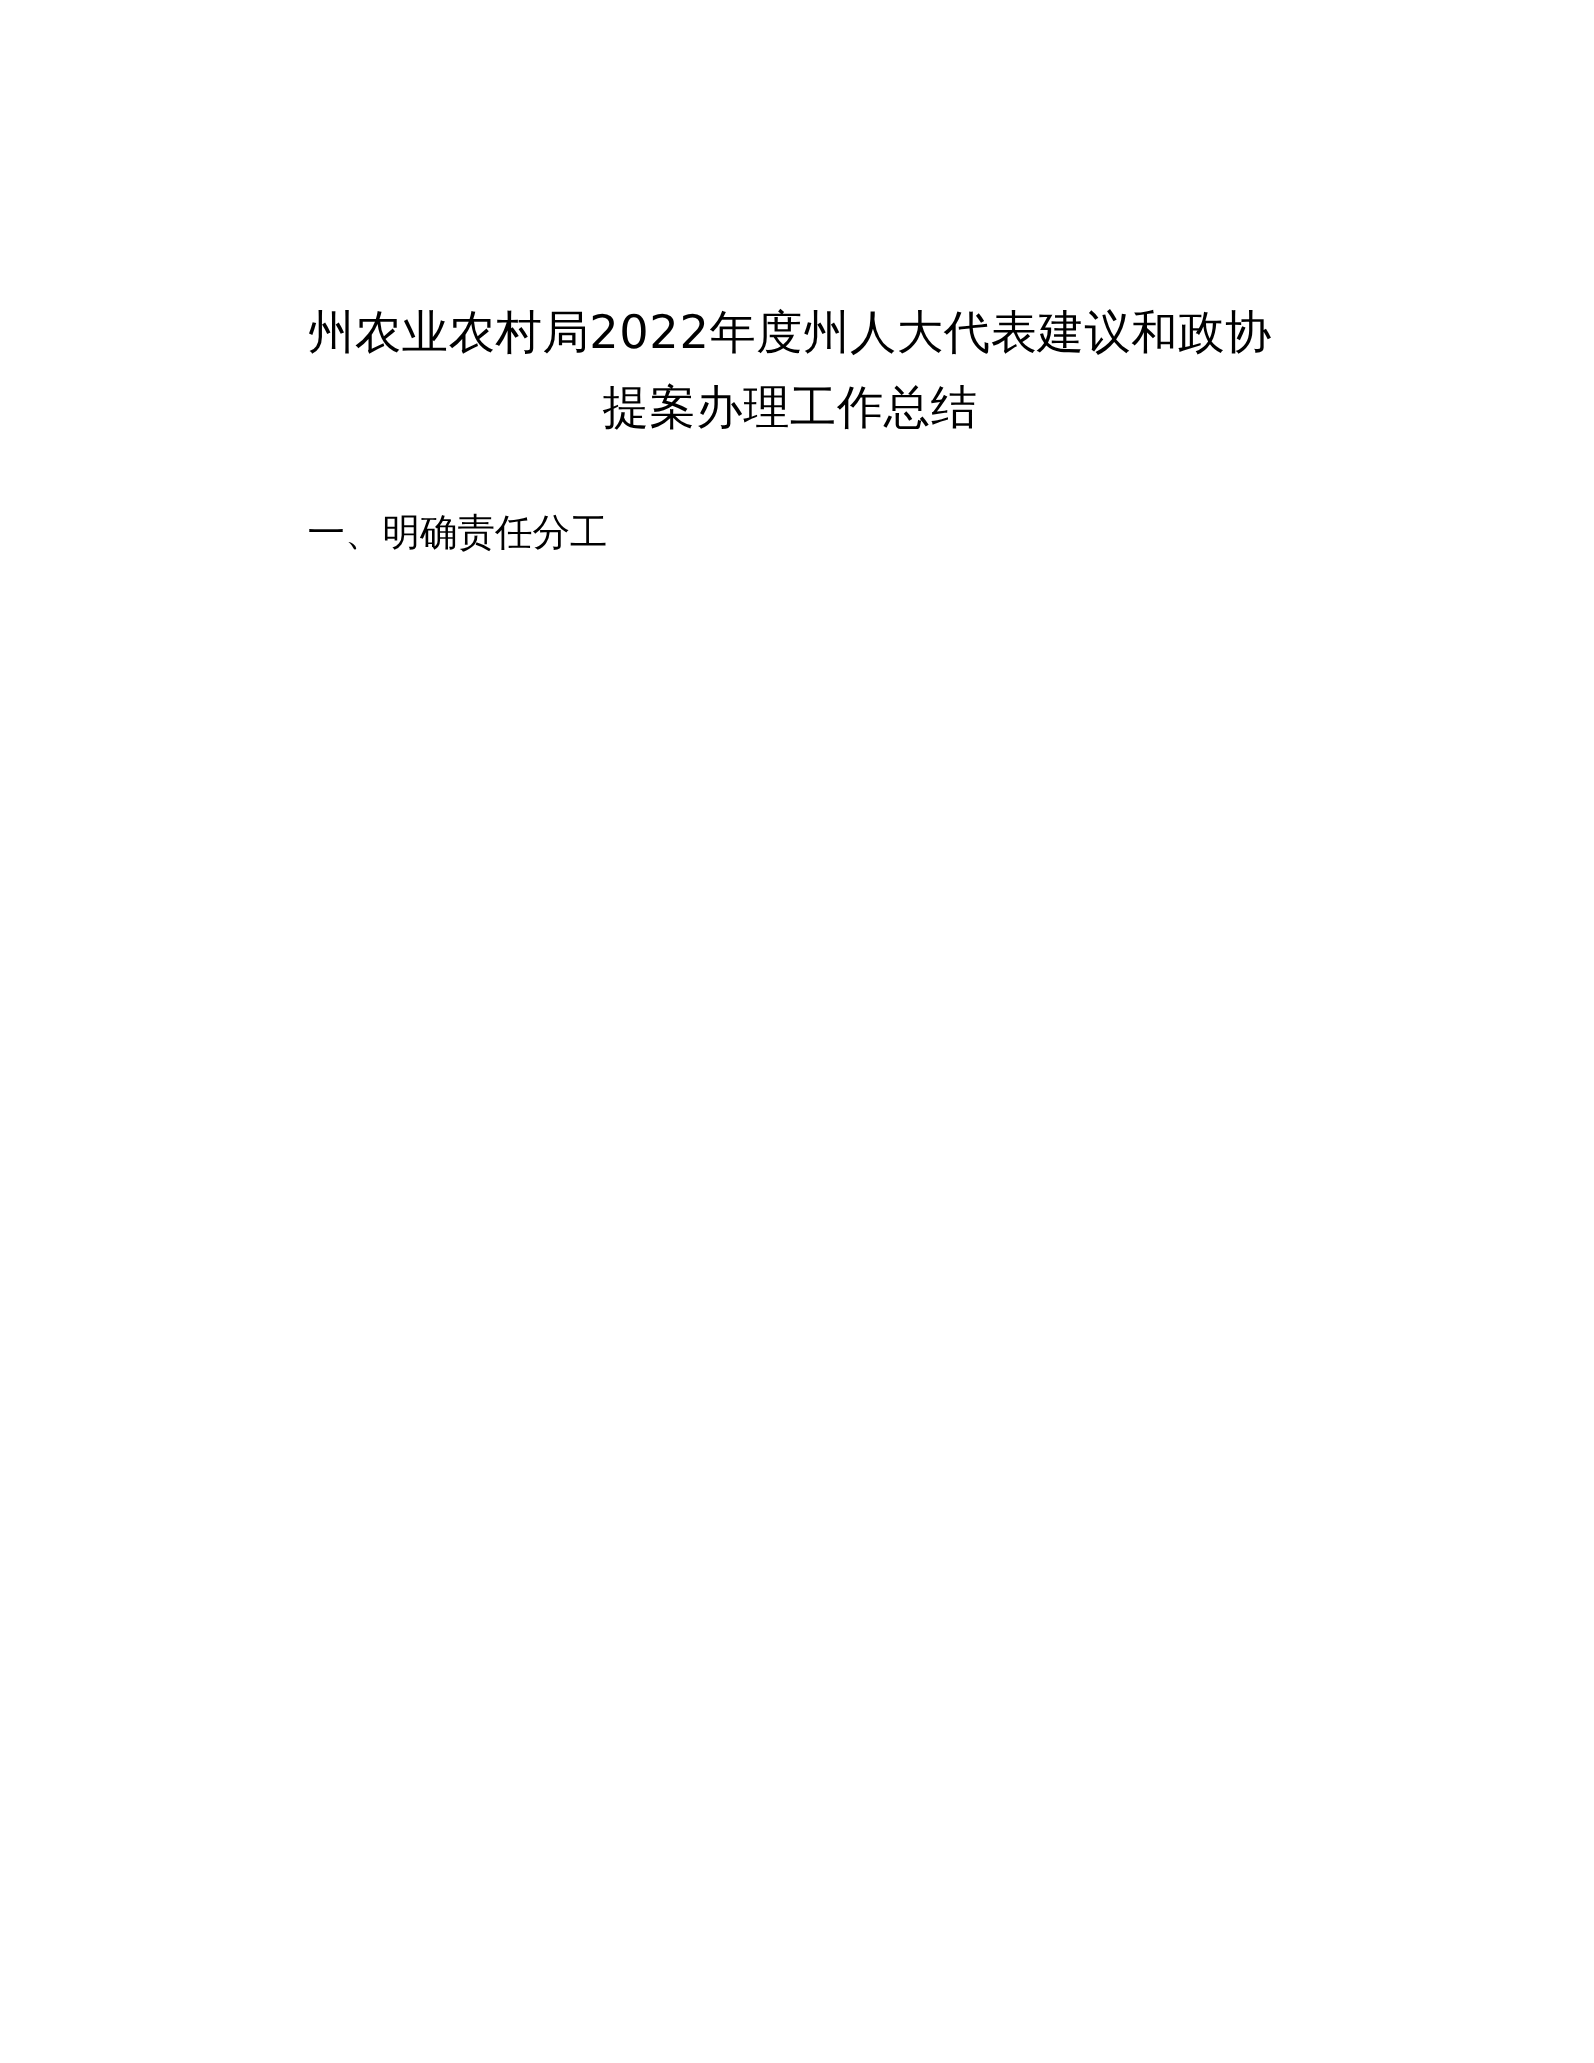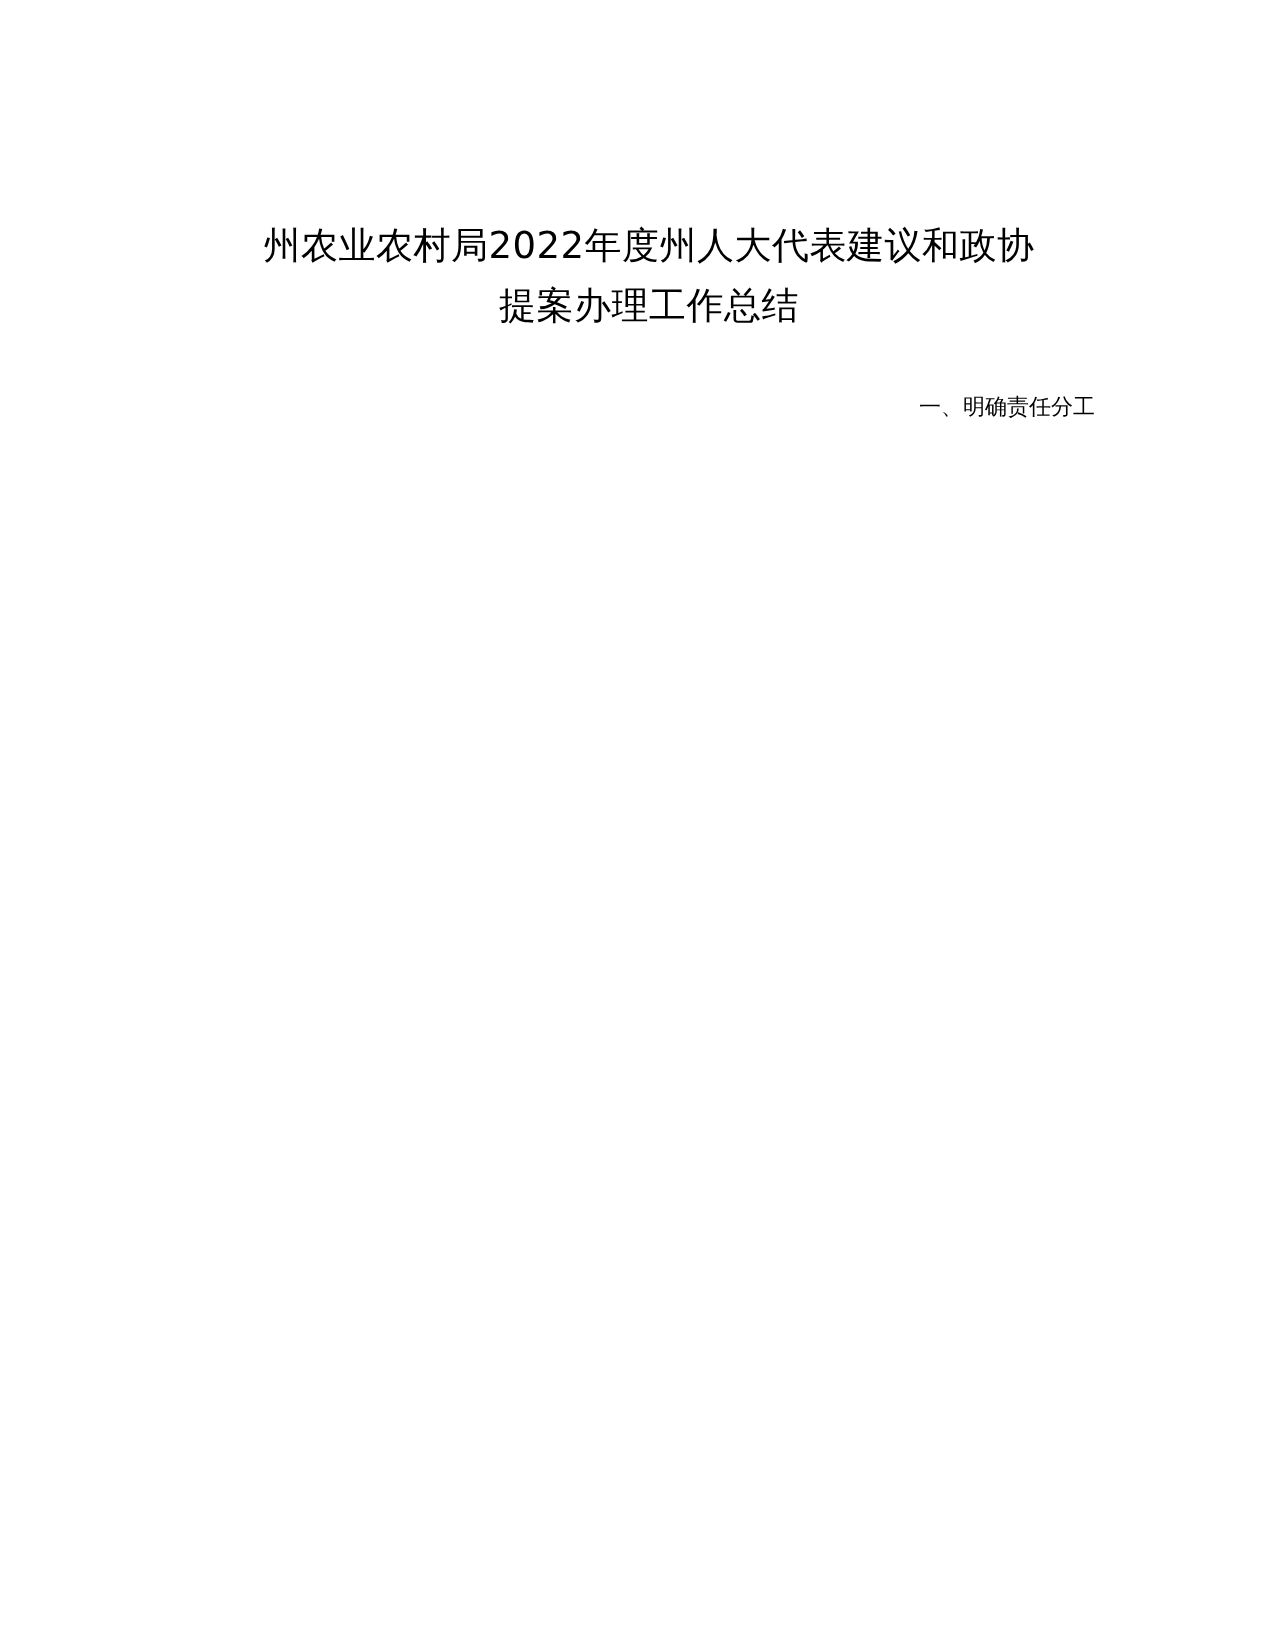--- a/index.html
+++ b/index.html
@@ -11,48 +11,46 @@
       width: 1275px;
       height: 1650px;
       position: relative;
       overflow: hidden;
       font-family: "DejaVu Sans", "Liberation Sans", sans-serif;
       color: #000000;
     }
     .page {
       position: absolute;
       left: 186px;
-      top: 216px;
+      top: 236px;
       width: 892px;
-      margin-left: 17px;
     }
     .title {
       font-size: 37px;
       line-height: 60px;
       text-align: center;
       margin: 0;
       font-weight: normal;
       letter-spacing: 0.5px;
     }
     .para {
       font-size: 30px;
       line-height: 57.5px;
       margin: 0;
       text-indent: 2em;
       text-align: justify;
       text-align-last: left;
       letter-spacing: 0.2px;
     }
     .gap { height: 11px; }
     .heading {
-      font-size: 22px;
+      font-size: 30px;
       line-height: 57.5px;
       text-indent: 2em;
       margin: 0;
-      text-align: right;
     }
     .title-block { margin-bottom: 20px; }
   </style>
 </head>
 <body>
 
 <div class="page">
   <div class="title-block">
     <h1 class="title">州农业农村局2022年度州人大代表建议和政协</h1>
     <h1 class="title">提案办理工作总结</h1>

